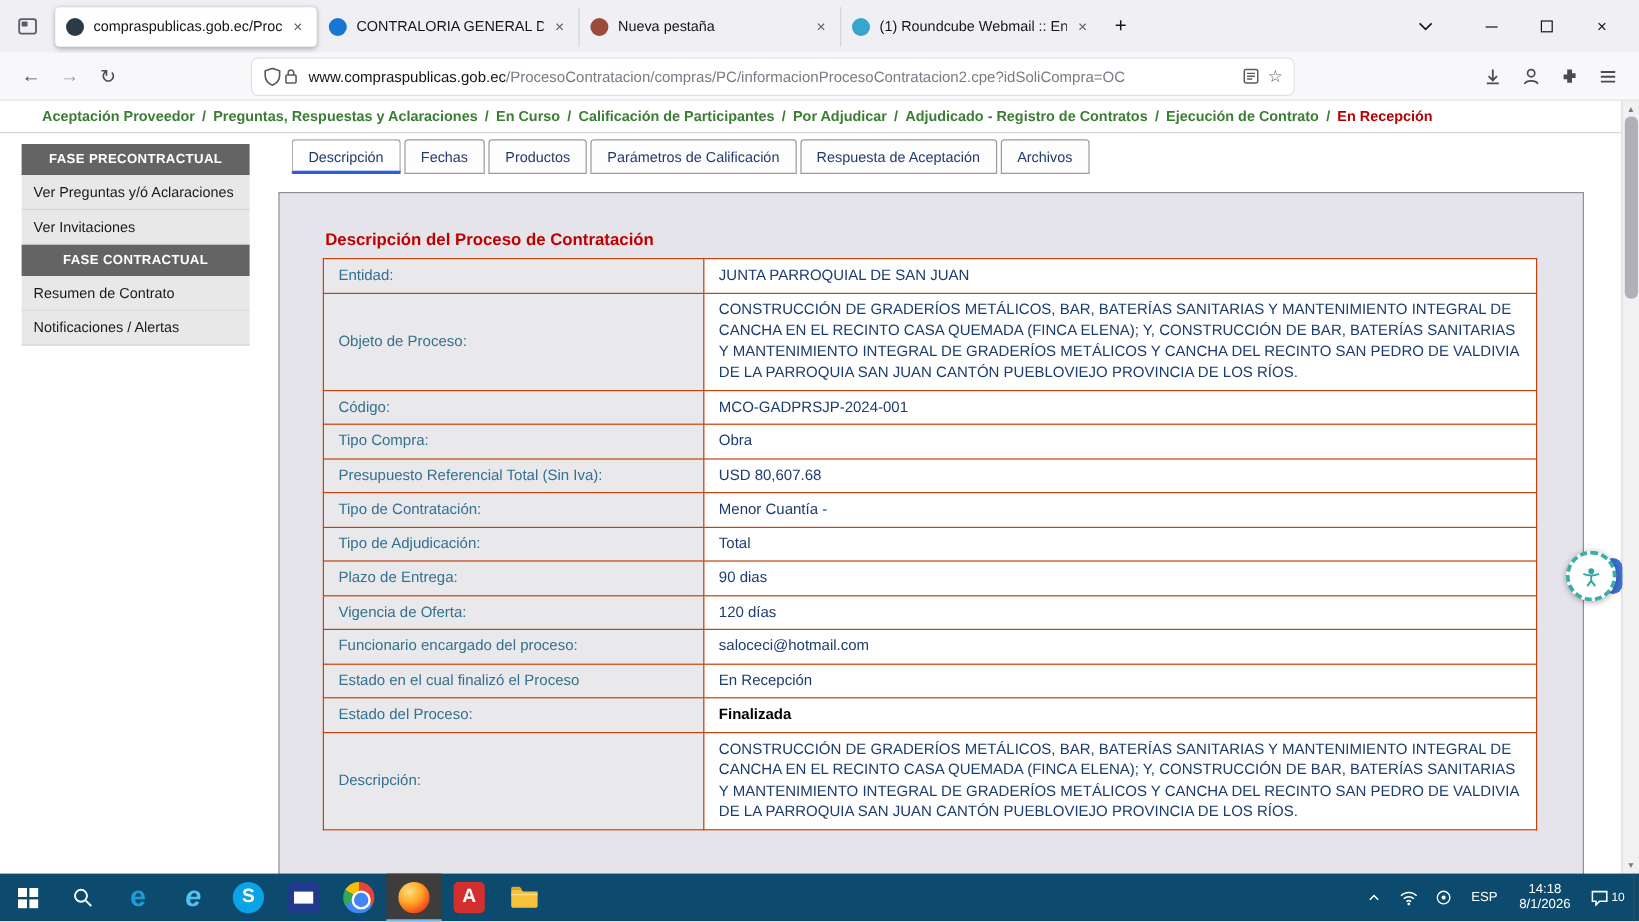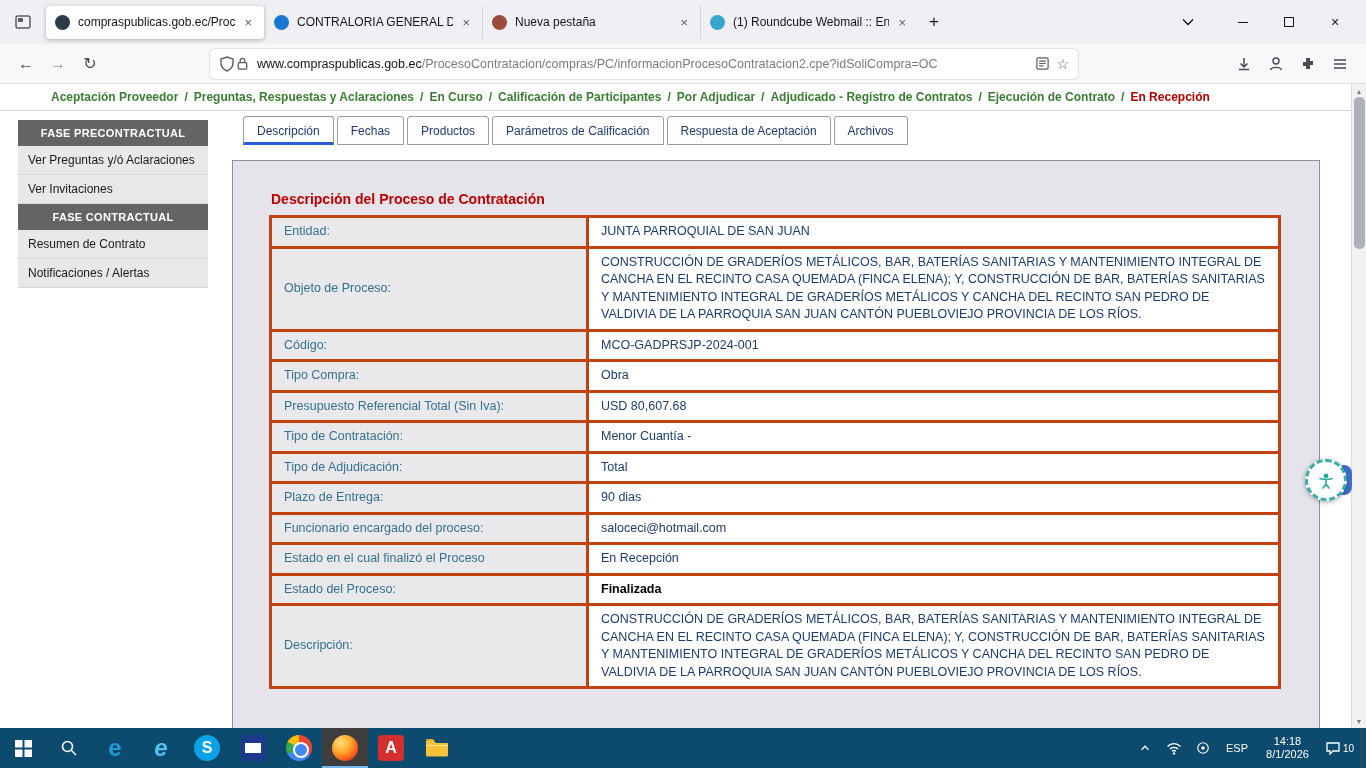--- a/index.html
+++ b/index.html
@@ -32,37 +32,37 @@
 .urlbox svg{flex:none}
 .urltext{flex:1;font-size:12.5px;white-space:nowrap;overflow:hidden;margin:0 7px}
 .url-domain{color:#15141a}
 .url-path{color:#7a7a85}
 .urlicon{margin-left:6px;color:#5b5b66;font-size:14px;flex:none;display:flex;align-items:center}
 .navright{margin-left:auto;display:flex;align-items:center}
 
 
 .breadcrumbs{position:absolute;top:84px;left:0;width:1351px;height:27px;background:#fff;display:flex;align-items:center;padding-left:35px;font-size:12px;font-weight:bold;border-bottom:1px solid #d6d6d6;white-space:nowrap}
 .crumb{color:#3a7d33;margin:0 6px}
-.crumb:first-child{margin-left:16px}
+.crumb:first-child{margin-left:0}
 .crumb.current{color:#b30000}
 .crumb-sep{color:#3a7d33}
 
 
 .sidebar{position:absolute;left:18px;top:120px;width:190px;font-size:12px}
 .side-header{background:#646464;color:#fff;font-size:11px;font-weight:bold;text-align:center;padding:7px 4px;letter-spacing:.3px}
 .side-item{background:#e8e8e8;color:#1a1a1a;padding:7px 10px;border-bottom:1px solid #d6d6d6}
 
 
 .ptabs{position:absolute;left:243px;top:116px;display:flex;gap:3px;z-index:2}
 .ptab{background:#fdfdfd;border:1px solid #9b9b9b;padding:7px 13px 6px;font-size:12px;color:#223a70;border-radius:3px 3px 0 0}
 .ptab.active{background:#fff;border-bottom:3px solid #2e5bd7;padding-bottom:4px}
 .panel{position:absolute;left:232px;top:160px;width:1088px;height:573px;background:#e4e4ea;border:1px solid #8f8f98;overflow:hidden}
 .panel-title{position:absolute;left:38px;top:30px;color:#c00000;font-size:14px;font-weight:bold}
 .info-table{position:absolute;left:36px;top:54px;width:1012px;border-collapse:collapse;font-size:12.5px;background:#fff}
-.info-table td{border:3px solid #c2410c;padding:5px 12px;line-height:17.5px;vertical-align:middle}
+.info-table td{border:1px solid #c2410c;padding:5px 12px;line-height:17.5px;vertical-align:middle}
 td.lbl{width:317px;background:#e9e9ec;color:#35708e}
 td.val{color:#1d3c6e}
 td.val.strong{color:#000;font-weight:bold}
 
 
 .access-handle{position:absolute;left:1336px;top:465px;width:16px;height:30px;background:#3f6fd1;border-radius:8px;z-index:4}
 .access-btn{position:absolute;left:1305px;top:459px;width:42px;height:42px;border-radius:50%;background:#fff;border:3px dashed #35b0aa;box-shadow:0 1px 5px rgba(0,0,0,.35);z-index:5;display:flex;align-items:center;justify-content:center}
 
 
 .scrollbar{position:absolute;right:0;top:84px;width:15px;height:644px;background:#f1f1f1;border-left:1px solid #dcdcdc;z-index:3}
@@ -259,20 +259,24 @@
         </tr>
         <tr>
           <td class="lbl">Tipo de Adjudicación:</td>
           <td class="val">Total</td>
         </tr>
         <tr>
           <td class="lbl">Plazo de Entrega:</td>
           <td class="val">90 dias</td>
         </tr>
         <tr>
+          <td class="lbl">Vigencia de Oferta:</td>
+          <td class="val">120 días</td>
+        </tr>
+        <tr>
           <td class="lbl">Funcionario encargado del proceso:</td>
           <td class="val">saloceci@hotmail.com</td>
         </tr>
         <tr>
           <td class="lbl">Estado en el cual finalizó el Proceso</td>
           <td class="val">En Recepción</td>
         </tr>
         <tr>
           <td class="lbl">Estado del Proceso:</td>
           <td class="val strong">Finalizada</td>

